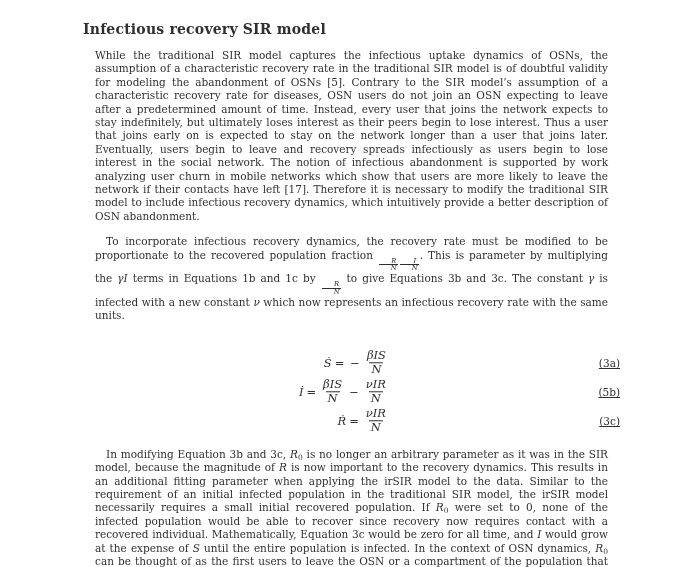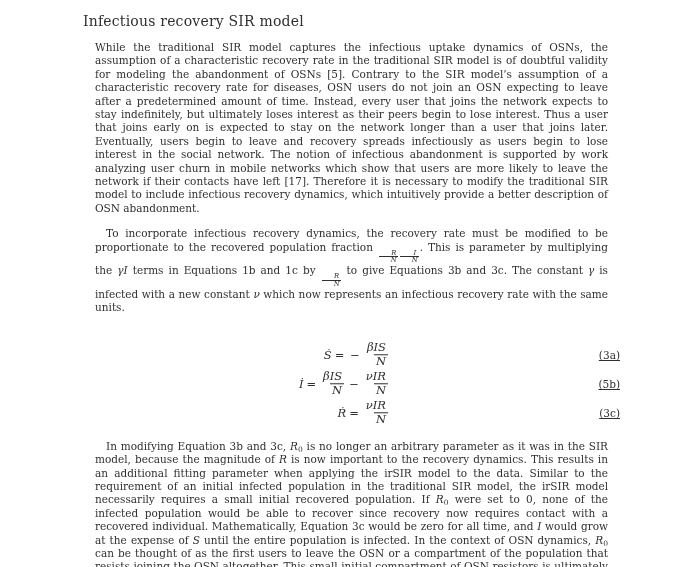--- a/index.html
+++ b/index.html
@@ -7,22 +7,22 @@
     box-sizing:border-box;
     width:700px;height:567px;
     padding:10px 80px 0 83px;
     background:#ffffff;
     font-family:"DejaVu Serif", serif;
     color:#303030;
     overflow:hidden;
   }
   .heading{
     font-size:14px;
-    font-weight:normal;
-    margin:3px 0 9px 0;
+    font-weight:bold;
+    margin:11px 0 9px 0;
     letter-spacing:0.2px;
   }
   .para{
     font-size:10.5px;
     line-height:13.4px;
     text-align:justify;
     margin:12px;
     hyphens:none;
   }
   .para.indent{text-indent:11px;}
@@ -41,21 +41,21 @@
   .eqblock{margin:26px 0 10px 0;}
   .eqrow{position:relative;height:29px;}
   .eq{
     position:absolute;right:230px;top:50%;transform:translateY(-50%);
     font-size:11.5px;white-space:nowrap;display:inline-flex;align-items:center;
   }
   .eqnum{
     position:absolute;right:0;top:50%;transform:translateY(-50%);
     font-size:10.5px;font-style:normal;text-decoration:underline;
   }
-  .bfrac{display:inline-flex;flex-direction:column;align-items:flex-end;line-height:1.15;margin:0 2px;}
+  .bfrac{display:inline-flex;flex-direction:column;align-items:center;line-height:1.15;margin:0 2px;}
   .bfrac .fn{padding:0 2px;}
   .bfrac .fd{border-top:0.9px solid #303030;padding:0 2px;}
 </style>
 </head>
 <body>
 
 <div class="page">
   <h1 class="heading">Infectious recovery SIR model</h1>
   <div id="para-top">
       <p class="para"><span class="rm">While the traditional SIR model captures the infectious uptake dynamics of OSNs, the assumption of a characteristic recovery rate in the traditional SIR model is of doubtful validity for modeling the abandonment of OSNs [5]. Contrary to the SIR model’s assumption of a characteristic recovery rate for diseases, OSN users do not join an OSN expecting to leave after a predetermined amount of time. Instead, every user that joins the network expects to stay indefinitely, but ultimately loses interest as their peers begin to lose interest. Thus a user that joins early on is expected to stay on the network longer than a user that joins later. Eventually, users begin to leave and recovery spreads infectiously as users begin to lose interest in the social network. The notion of infectious abandonment is supported by work analyzing user churn in mobile networks which show that users are more likely to leave the network if their contacts have left [17]. Therefore it is necessary to modify the traditional SIR model to include infectious recovery dynamics, which intuitively provide a better description of OSN abandonment.</span></p>

